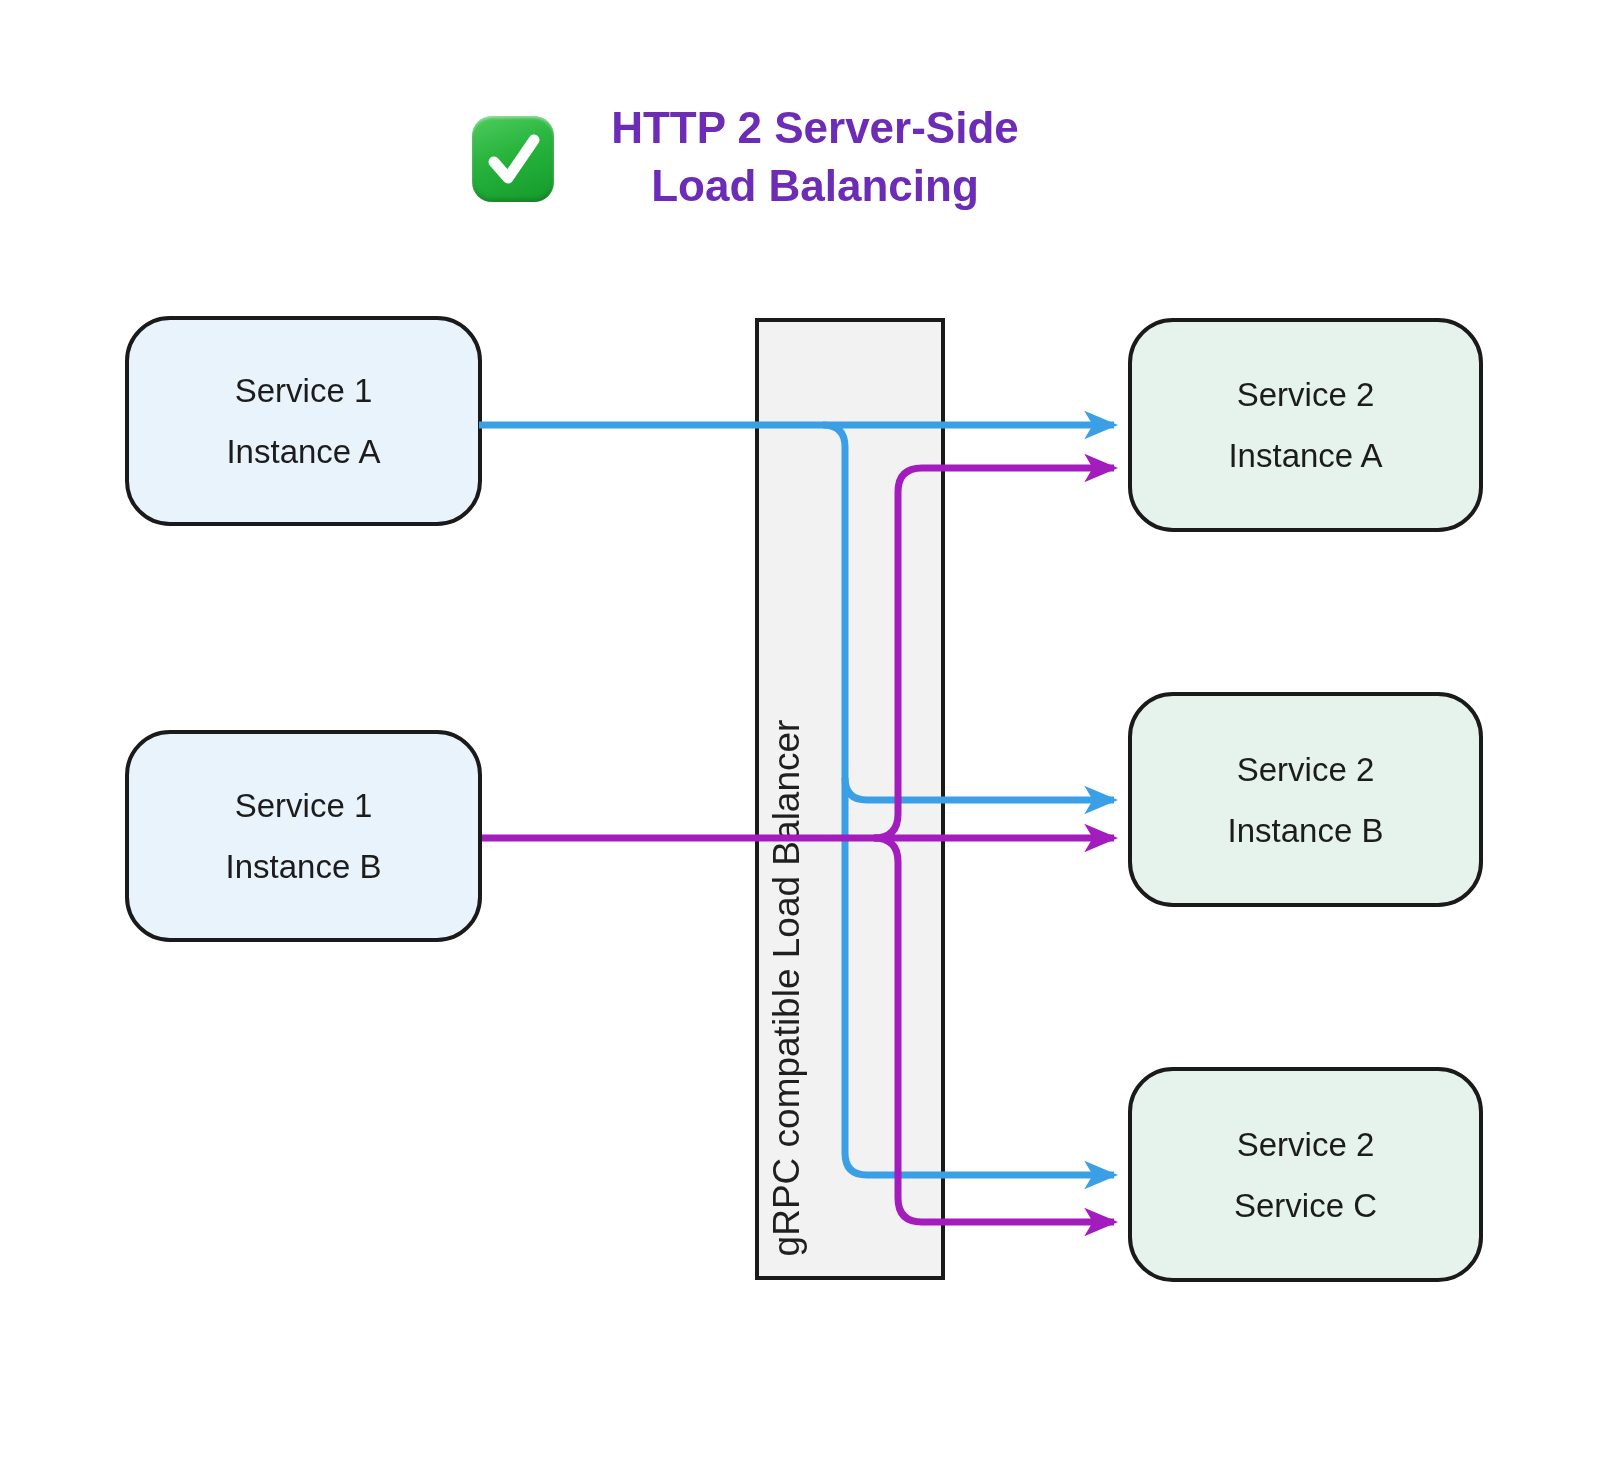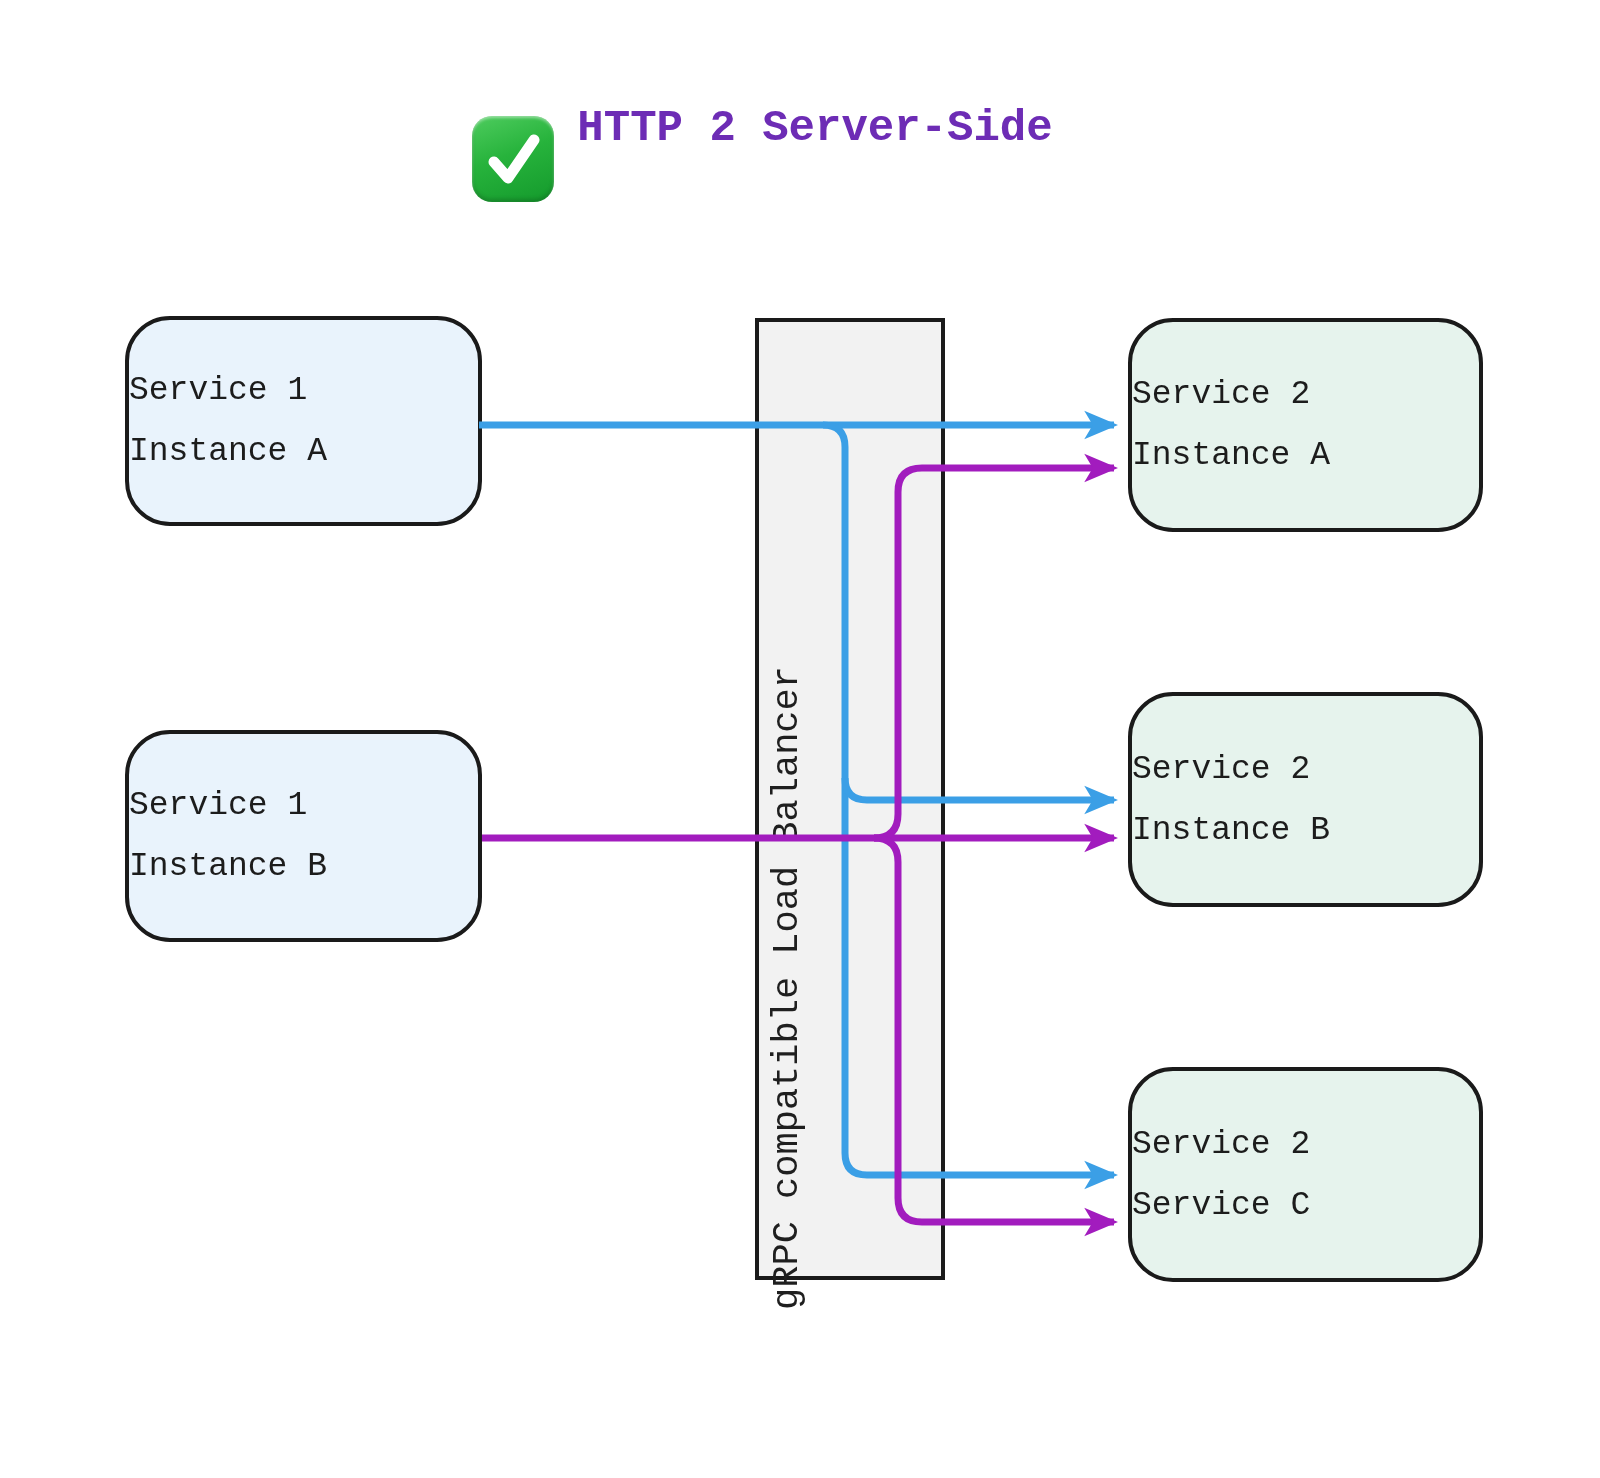--- a/index.html
+++ b/index.html
@@ -11,21 +11,21 @@
     --left-fill:#e9f3fc;
     --right-fill:#e6f3ed;
     --bar-fill:#f2f2f2;
     --canvas-bg:#ffffff;
   }
   html,body{margin:0;padding:0;background:#fff;}
   .canvas{
     position:relative;
     width:1600px;height:1478px;
     background:var(--canvas-bg);
-    font-family:Liberation Mono, monospace;
+    font-family:Liberation Sans, sans-serif;
     overflow:hidden;
   }
   
   .title-emoji{
     position:absolute;left:472px;top:116px;width:82px;height:86px;
     border-radius:20px;
     background:linear-gradient(160deg,#4ecc5e 0%,#27b33c 45%,#149a2c 100%);
     box-shadow:inset 0 2px 3px rgba(255,255,255,.45), inset 0 -3px 4px rgba(0,0,0,.18);
   }
   .title-emoji svg{position:absolute;left:0;top:0;}
@@ -34,21 +34,21 @@
     text-align:center;
     color:var(--title-color);
     font-size:44px;font-weight:bold;line-height:58px;
     letter-spacing:0px;
   }
   
   .node{
     position:absolute;
     border:4px solid var(--node-border);
     border-radius:45px;
-    display:flex;flex-direction:column;align-items:flex-start;justify-content:center;
+    display:flex;flex-direction:column;align-items:center;justify-content:center;
     color:var(--node-text);
     font-size:33px;line-height:47px;
     text-align:center;
     box-sizing:border-box;
     gap:14px;
   }
   .node.left{background:var(--left-fill);}
   .node.right{background:var(--right-fill);margin-left:8px;}
   .lb-bar{
     position:absolute;left:755px;top:318px;width:190px;height:962px;
@@ -76,20 +76,21 @@
 
 <div class="canvas">
 
   <div class="title-emoji">
     <svg width="82" height="86" viewBox="0 0 82 86">
       <path d="M22 46 L36 62 L62 24" stroke="#ffffff" stroke-width="11" fill="none" stroke-linecap="round" stroke-linejoin="round"></path>
     </svg>
   </div>
   <div class="diagram-title">
     <div>HTTP 2 Server-Side</div>
+    <div>Load Balancing</div>
   </div>
 
   <div class="node left" style="left:125px;top:316px;width:357px;height:210px;">
     <div>Service 1</div>
     <div>Instance A</div>
   </div>
   <div class="node left" style="left:125px;top:730px;width:357px;height:212px;">
     <div>Service 1</div>
     <div>Instance B</div>
   </div>

